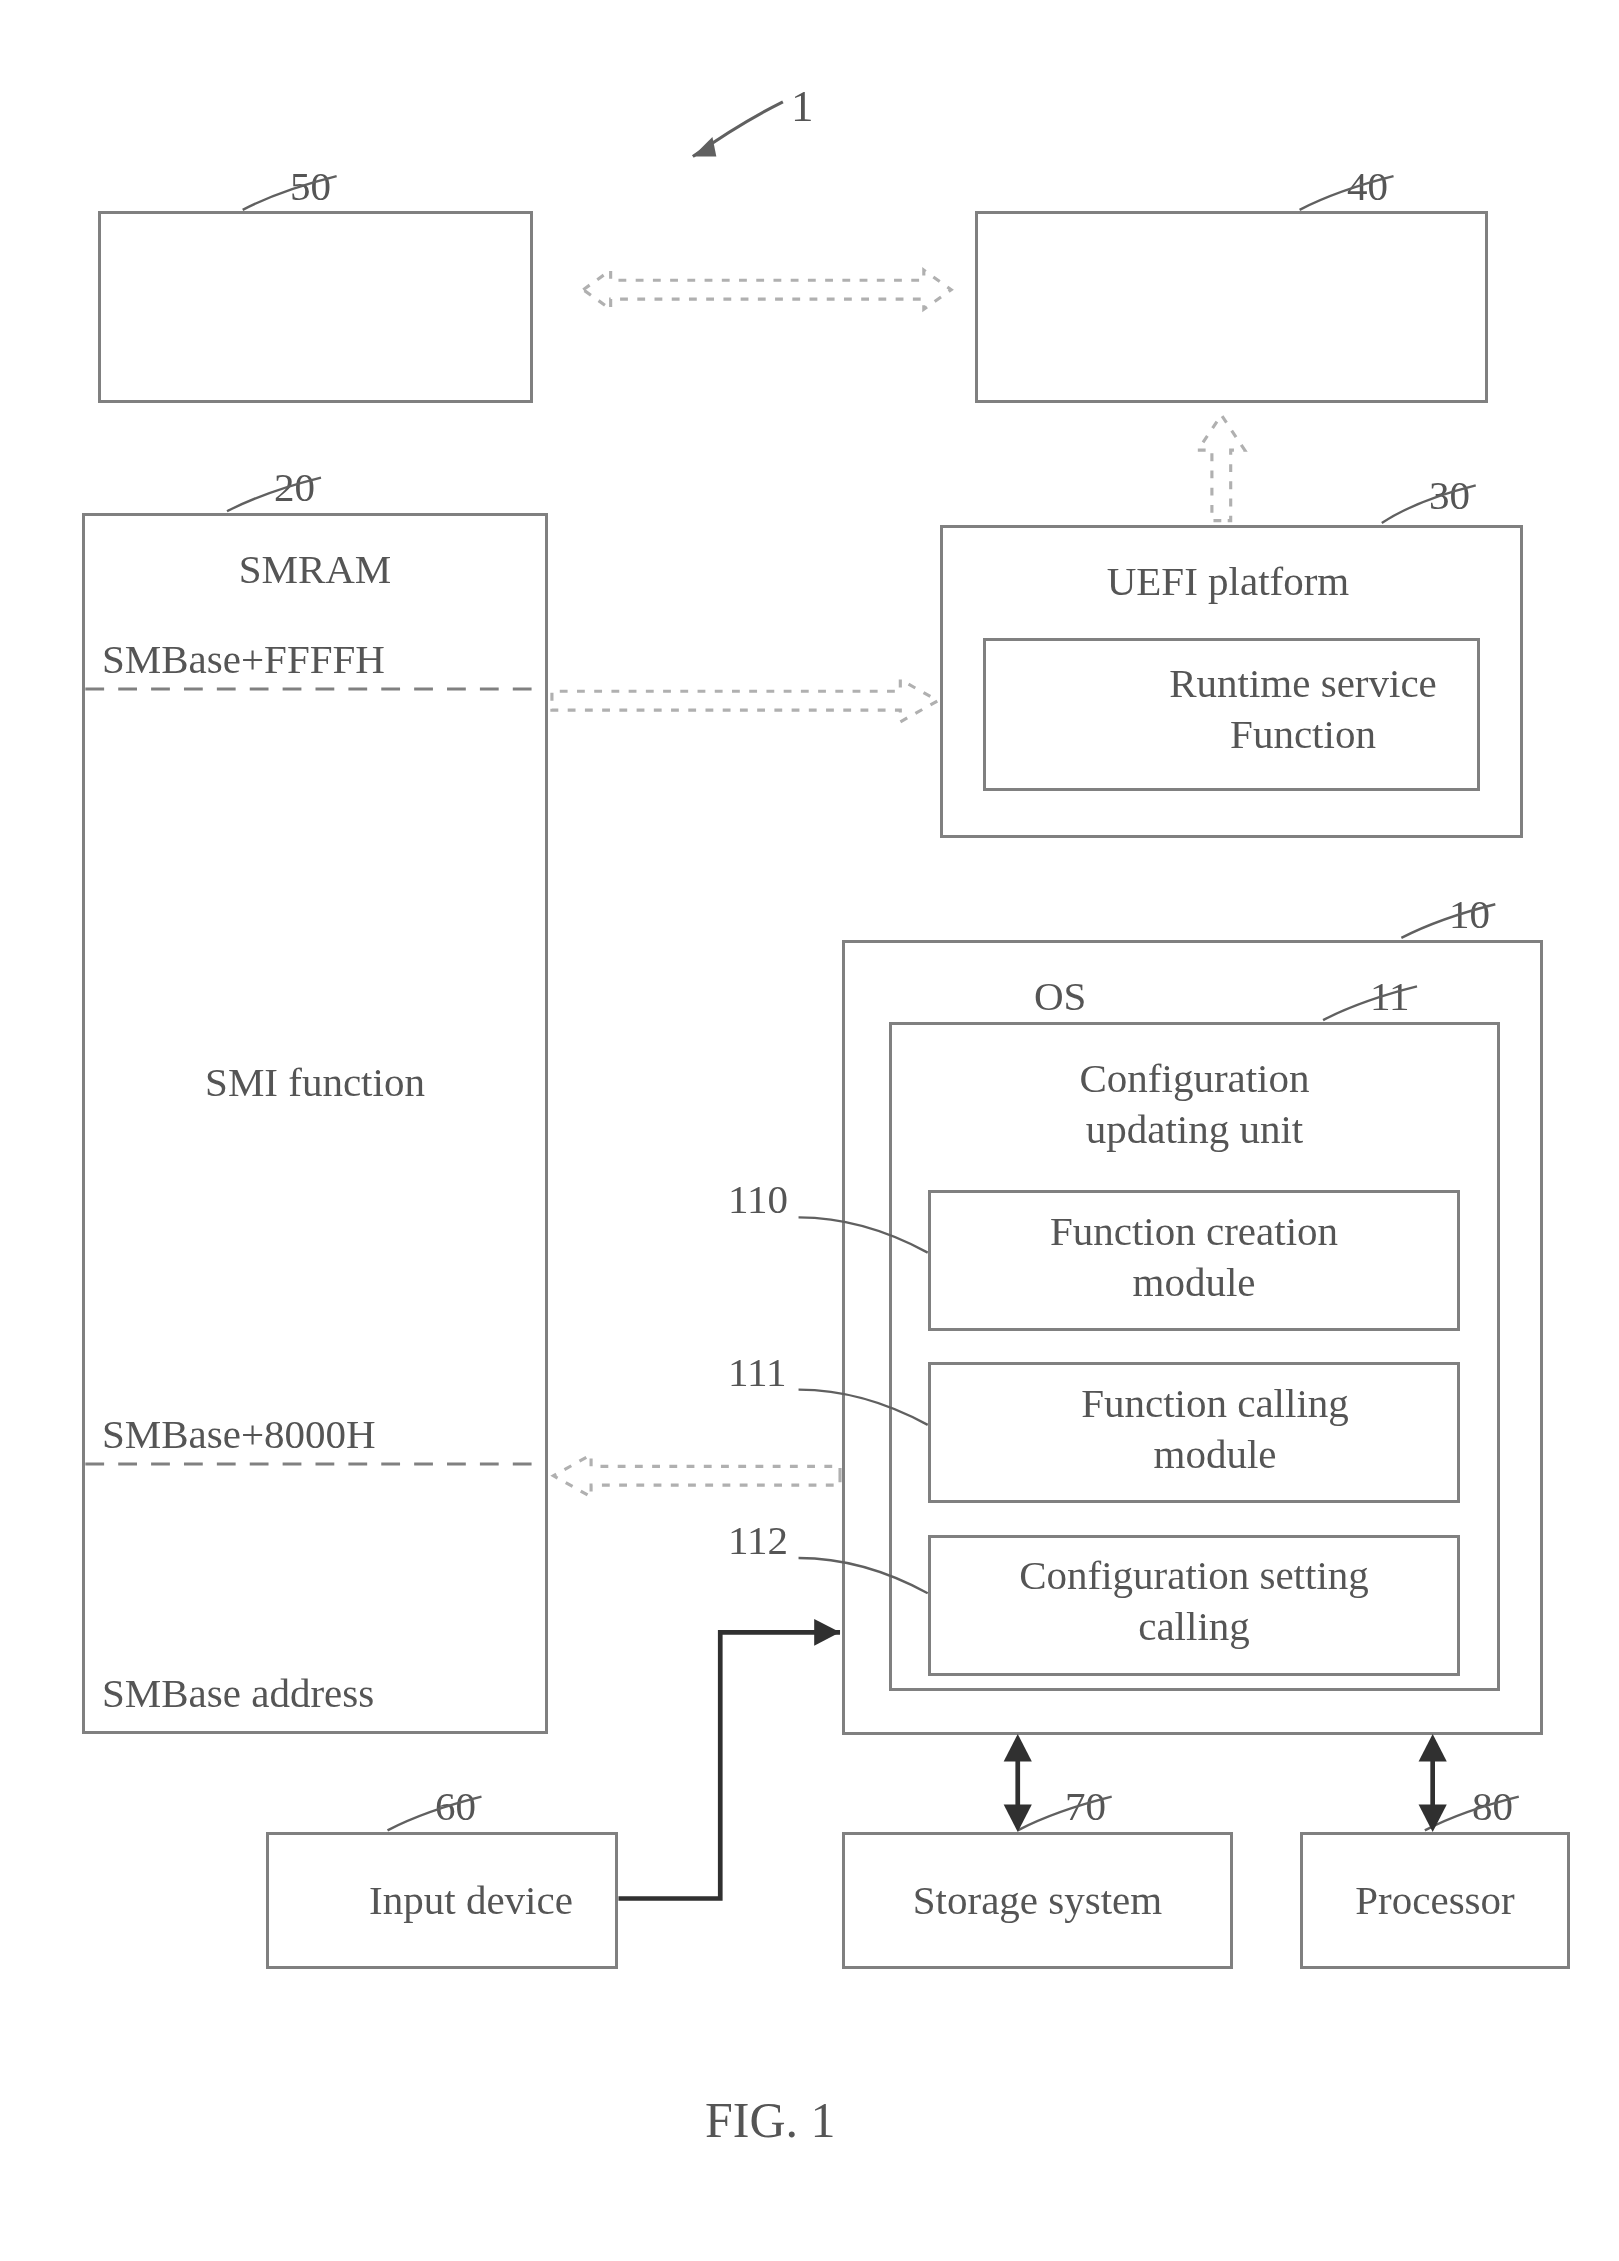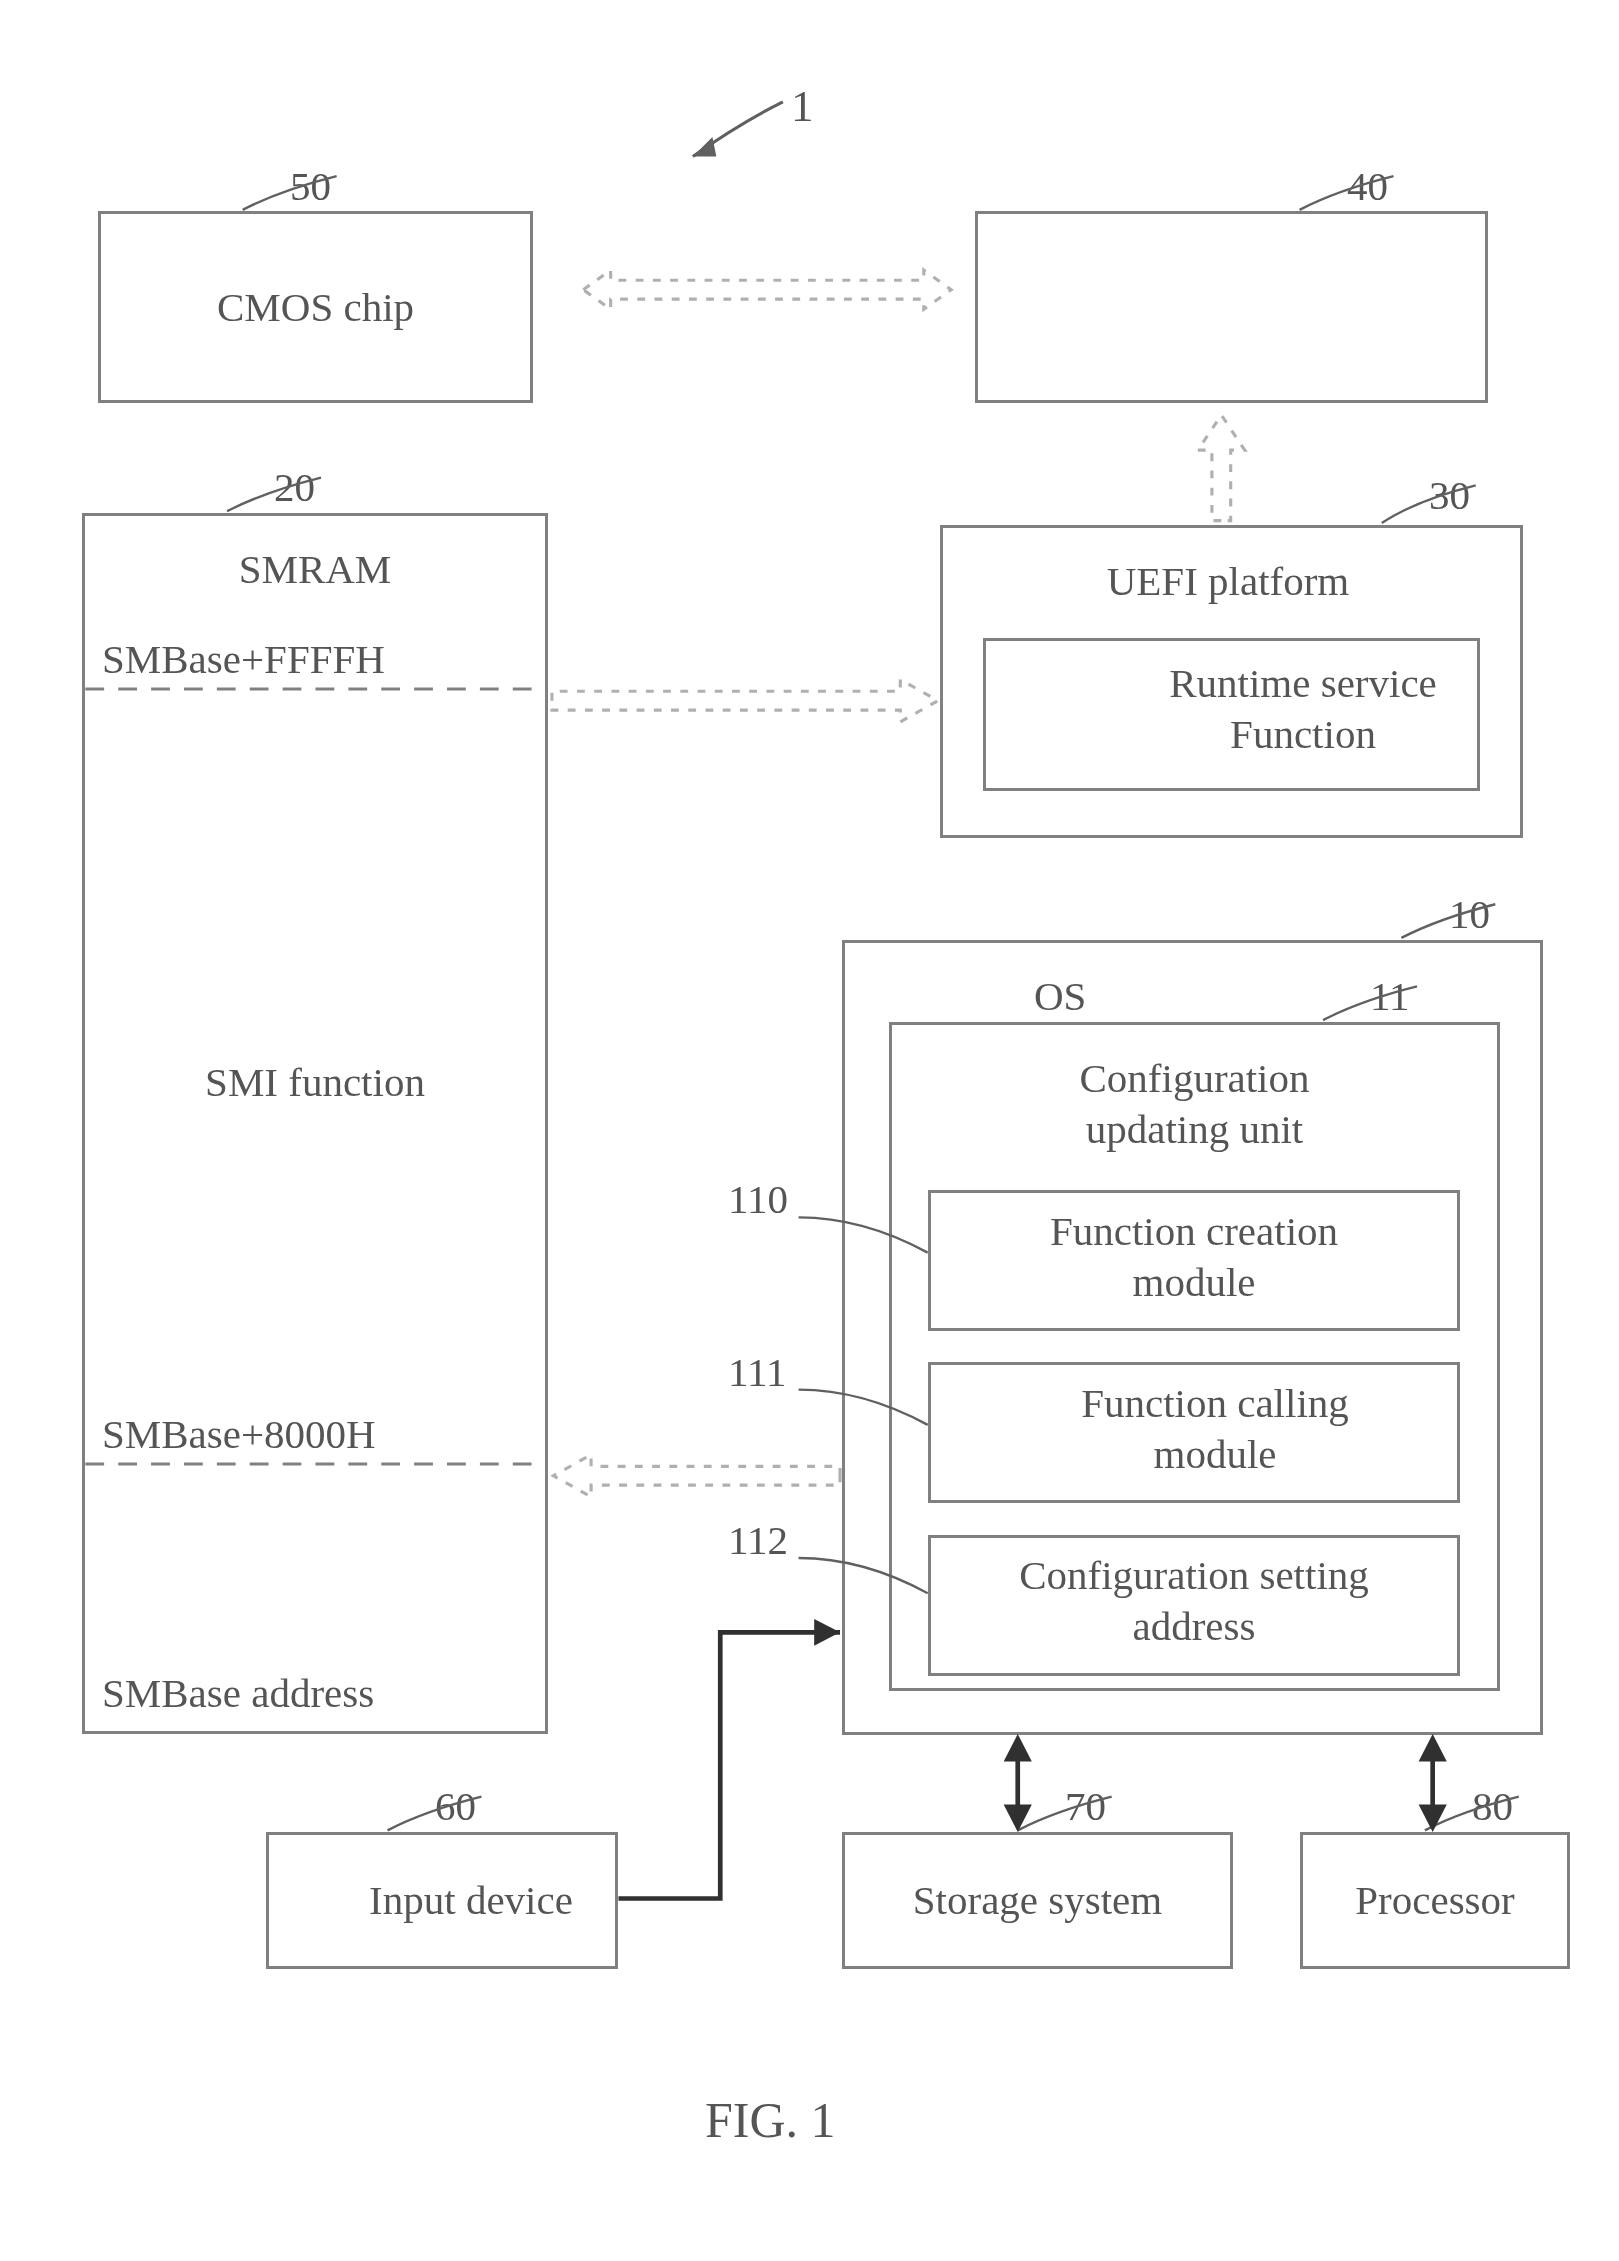--- a/index.html
+++ b/index.html
@@ -40,21 +40,20 @@
   }
 </style>
 </head>
 <body>
 
 <div class="stage">
 
   <span class="label" style="left:791px; top:78px; font-size:45px;">1</span>
 
   <div class="box" style="left:98px; top:211px; width:435px; height:192px;"></div>
-  <span class="label center" style="left:98px; top:282px; width:435px;">CMOS chip</span>
   <span class="label" style="left:290px; top:161px;">50</span>
 
   <div class="box" style="left:975px; top:211px; width:513px; height:192px;"></div>
   <span class="label" style="left:1347px; top:161px;">40</span>
 
   <div class="box" style="left:82px; top:513px; width:466px; height:1221px;"></div>
   <span class="label center" style="left:82px; top:544px; width:466px;">SMRAM</span>
   <span class="label" style="left:274px; top:462px;">20</span>
 
   <span class="label" style="left:102px; top:634px;">SMBase+FFFFH</span>
@@ -87,21 +86,21 @@
 module</span>
   <span class="label" style="left:728px; top:1174px;">110</span>
 
   <div class="box" style="left:928px; top:1362px; width:532px; height:141px;"></div>
   <span class="label center" style="left:928px; top:1378px; width:532px;padding-left:21px;">Function calling
 module</span>
   <span class="label" style="left:728px; top:1347px;">111</span>
 
   <div class="box" style="left:928px; top:1535px; width:532px; height:141px;"></div>
   <span class="label center" style="left:928px; top:1550px; width:532px;">Configuration setting
-address</span>
+calling</span>
   <span class="label" style="left:728px; top:1515px;">112</span>
 
   <div class="box" style="left:266px; top:1832px; width:352px; height:137px;"></div>
   <span class="label center" style="left:266px; top:1875px; width:410px;">Input device</span>
   <span class="label" style="left:435px; top:1781px;">60</span>
 
   <div class="box" style="left:842px; top:1832px; width:391px; height:137px;"></div>
   <span class="label center" style="left:842px; top:1875px; width:391px;">Storage system</span>
   <span class="label" style="left:1065px; top:1781px;">70</span>
 

